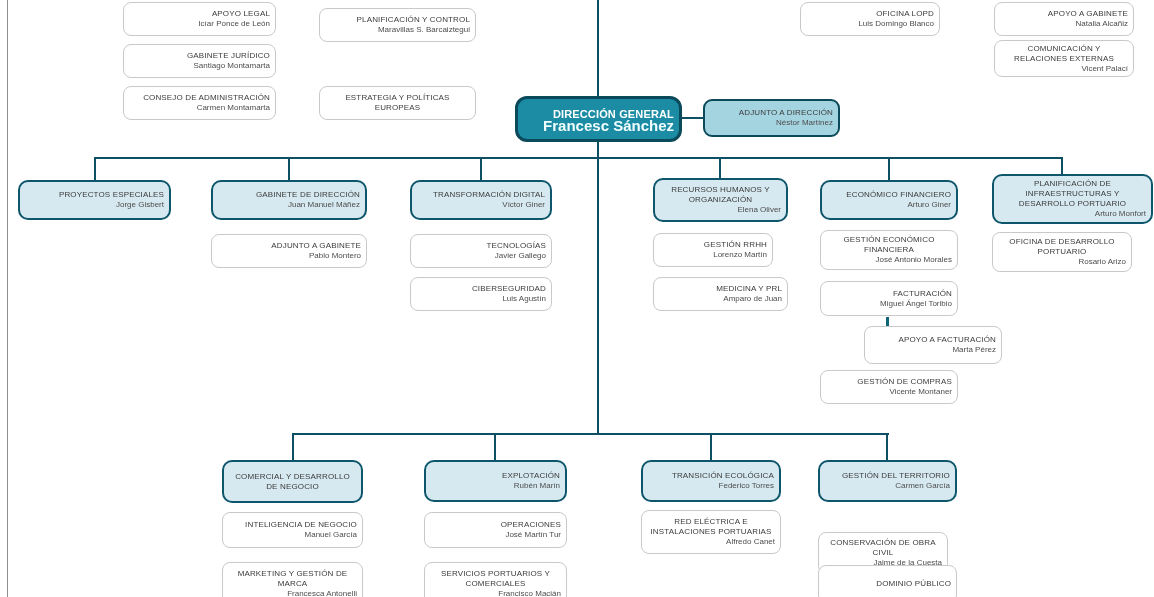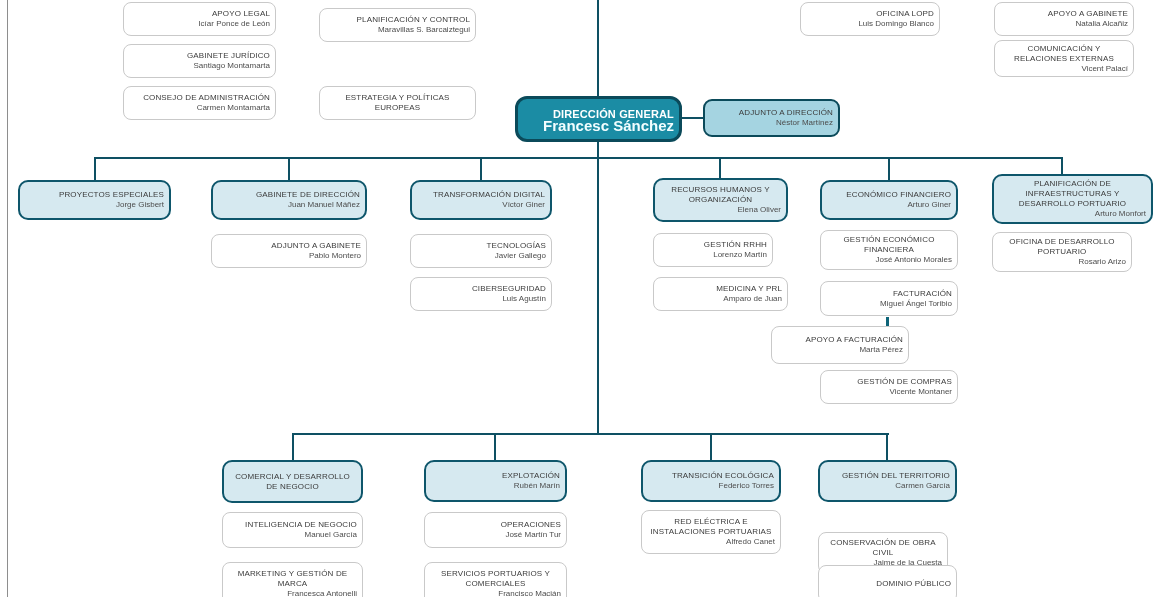--- a/index.html
+++ b/index.html
@@ -134,21 +134,21 @@
     <div class="n">Amparo de Juan</div>
   </div>
   <div class="box white" style="left:820px;top:230px;width:138px;height:40px">
     <div class="t">GESTIÓN ECONÓMICO FINANCIERA</div>
     <div class="n">José Antonio Morales</div>
   </div>
   <div class="box white" style="left:820px;top:281px;width:138px;height:35px">
     <div class="t">FACTURACIÓN</div>
     <div class="n">Miguel Ángel Toribio</div>
   </div>
-  <div class="box white" style="left:771px;top:326px;width:138px;height:38px">
+  <div class="box white" style="left:864px;top:326px;width:138px;height:38px">
     <div class="t">APOYO A FACTURACIÓN</div>
     <div class="n">Marta Pérez</div>
   </div>
   <div class="box white" style="left:820px;top:370px;width:138px;height:34px">
     <div class="t">GESTIÓN DE COMPRAS</div>
     <div class="n">Vicente Montaner</div>
   </div>
   <div class="box white" style="left:992px;top:232px;width:140px;height:40px">
     <div class="t">OFICINA DE DESARROLLO PORTUARIO</div>
     <div class="n">Rosario Arizo</div>

